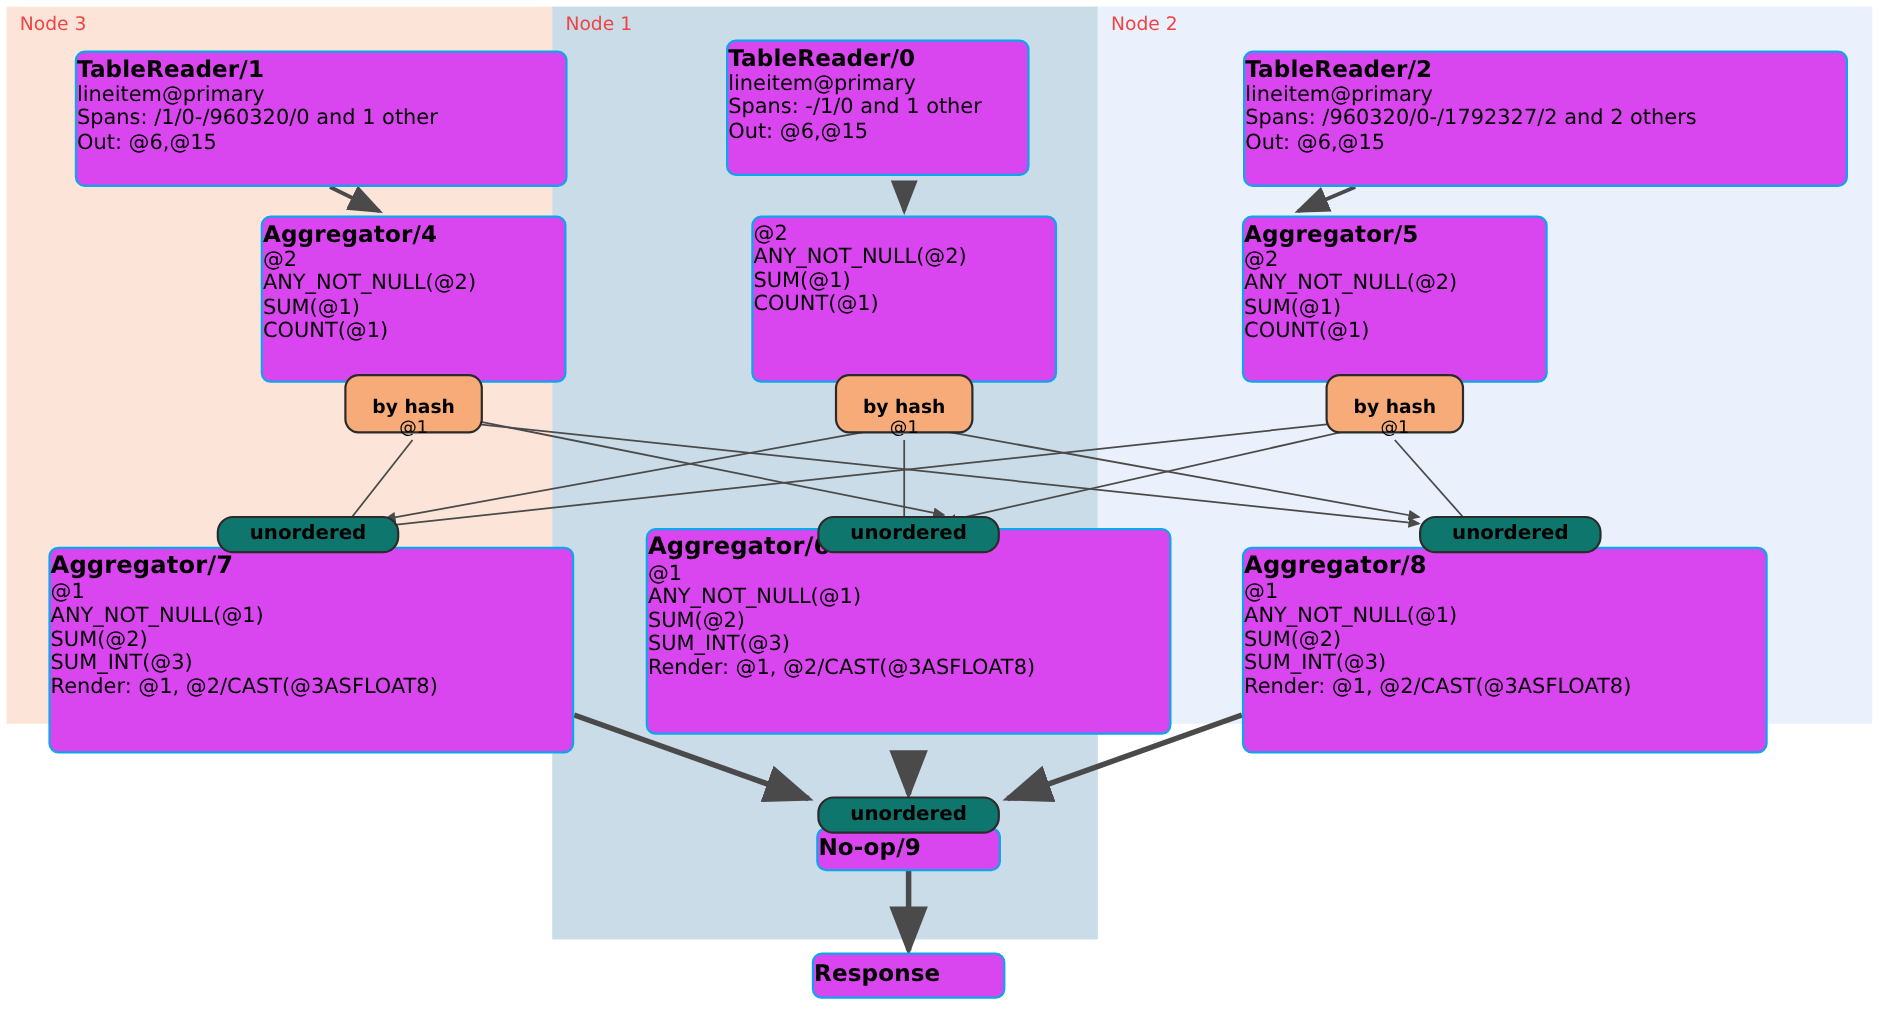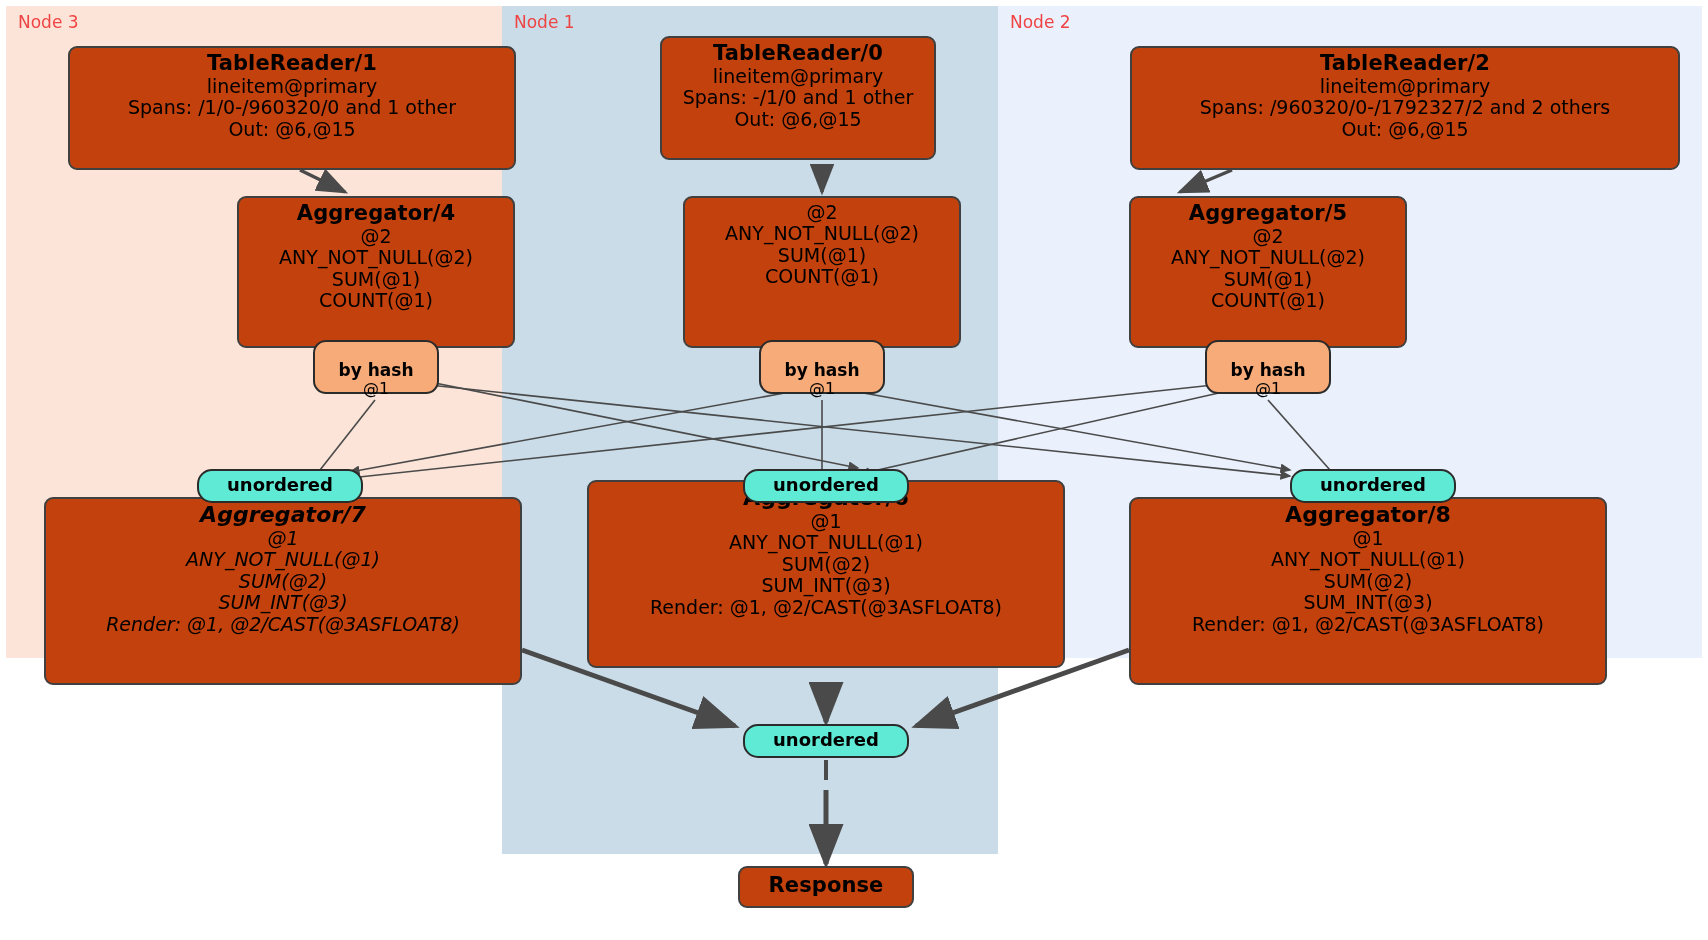--- a/index.html
+++ b/index.html
@@ -3,33 +3,33 @@
 <meta charset="utf-8">
 <style>
   html,body{margin:0;padding:0;background:#ffffff;}
   body{width:1708px;height:940px;position:relative;overflow:hidden;
        font-family:"DejaVu Sans","Liberation Sans",sans-serif;}
   #stage{position:absolute;left:0;top:0;width:1708px;height:940px;}
 
   .node-panel{position:absolute;box-sizing:border-box;}
   .node-label{position:absolute;font-size:17px;color:#ef4444;white-space:nowrap;}
 
-  .box{position:absolute;box-sizing:border-box;background:#c2410c;
-       border:2px solid #404040;border-radius:9px;
-       text-align:center;color:#000;line-height:1.13;
+  .box{position:absolute;box-sizing:border-box;background:#d946ef;
+       border:2px solid #0ea5e9;border-radius:9px;
+       text-align:left;color:#000;line-height:1.13;
        padding-top:4px;z-index:20;}
   .box .title{font-weight:bold;font-size:21px;letter-spacing:0.1px;}
   .box .ln{font-size:19px;}
 
   .pill{position:absolute;box-sizing:border-box;border:2px solid #2b2b2b;
         border-radius:16px;text-align:center;color:#000;line-height:1.1;z-index:30;}
   .pill.hash{background:#f7ab78;border-radius:13px;}
   .pill.hash .t{font-weight:bold;font-size:17px;display:block;padding-top:3px;margin-top:16px;}
   .pill.hash .s{font-size:16px;display:block;}
-  .pill.unord{background:#5eead4;border-radius:15px;}
+  .pill.unord{background:#0f766e;border-radius:15px;}
   .pill.unord .t{font-weight:bold;font-size:18px;display:block;}
 
   .bigbox .title{font-size:22px;}
   svg.edges{position:absolute;left:0;top:0;width:1708px;height:940px;z-index:10;
             pointer-events:none;}
   svg.edges2{z-index:15;}
 </style>
 </head>
 <body>
 
@@ -130,21 +130,21 @@
   <div class="pill unord" style="left:197px;top:469px;width:166px;height:34px;padding-top:4px;">
     <span class="t">unordered</span>
   </div>
   <div class="pill unord" style="left:743px;top:469px;width:166px;height:34px;padding-top:4px;">
     <span class="t">unordered</span>
   </div>
   <div class="pill unord" style="left:1290px;top:469px;width:166px;height:34px;padding-top:4px;">
     <span class="t">unordered</span>
   </div>
 
-  <div class="box bigbox" style="left:44px;top:497px;width:478px;height:188px;font-style:italic;">
+  <div class="box bigbox" style="left:44px;top:497px;width:478px;height:188px;">
     <div class="title">Aggregator/7</div>
     <div class="ln">@1</div>
     <div class="ln">ANY_NOT_NULL(@1)</div>
     <div class="ln">SUM(@2)</div>
     <div class="ln">SUM_INT(@3)</div>
     <div class="ln">Render: @1, @2/CAST(@3ASFLOAT8)</div>
   </div>
 
   <div class="box bigbox" style="left:587px;top:480px;width:478px;height:188px;">
     <div class="title">Aggregator/6</div>
@@ -169,18 +169,21 @@
     <path d="M826,686 L826,722" stroke="#4a4a4a" stroke-width="5" fill="none" marker-end="url(#ah)"></path>
     <path d="M1129,650 L916,726" stroke="#4a4a4a" stroke-width="5" fill="none" marker-end="url(#ah)"></path>
     <path d="M826,760 L826,780" stroke="#4a4a4a" stroke-width="4" fill="none"></path>
     <path d="M826,790 L826,864" stroke="#4a4a4a" stroke-width="5" fill="none" marker-end="url(#ah)"></path>
   </svg>
 
   <div class="pill unord" style="left:743px;top:724px;width:166px;height:34px;padding-top:4px;">
     <span class="t">unordered</span>
   </div>
 
+  <div class="box" style="left:742px;top:752px;width:168px;height:40px;padding-top:5px;">
+    <div class="title">No-op/9</div>
+  </div>
 
   <div class="box" style="left:738px;top:866px;width:176px;height:42px;padding-top:6px;">
     <div class="title">Response</div>
   </div>
 
 </div>
 
 </body></html>

